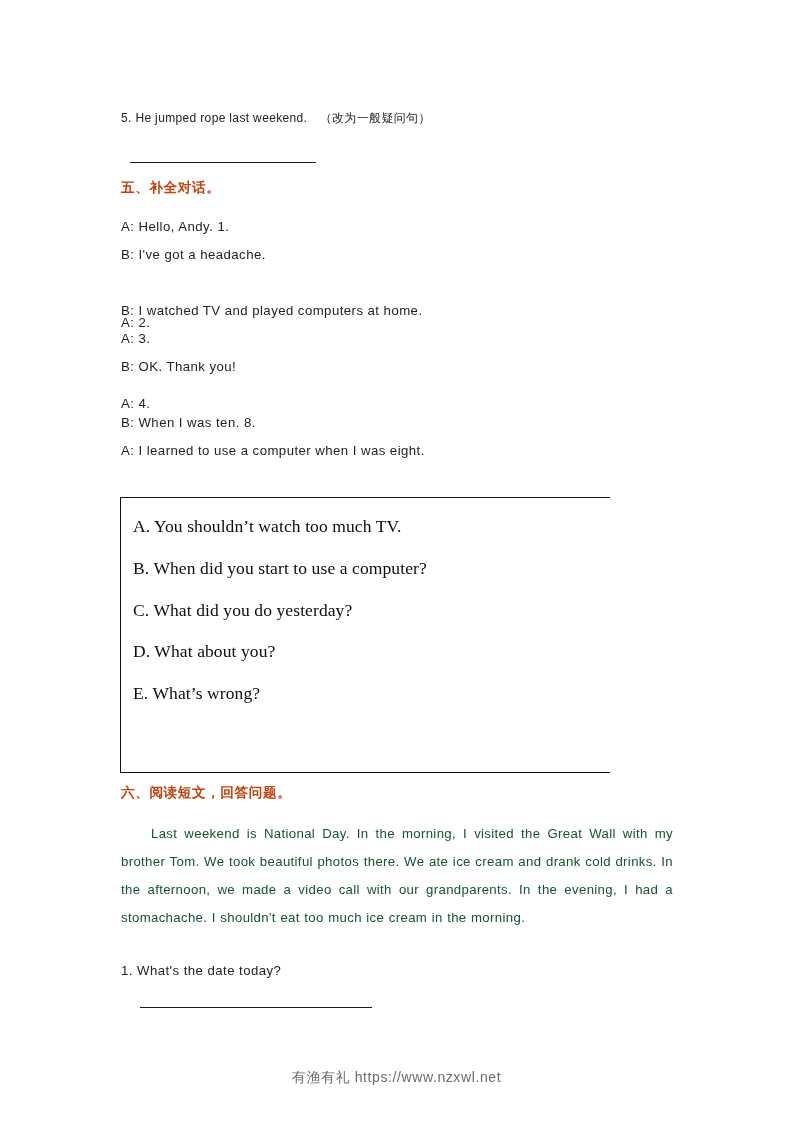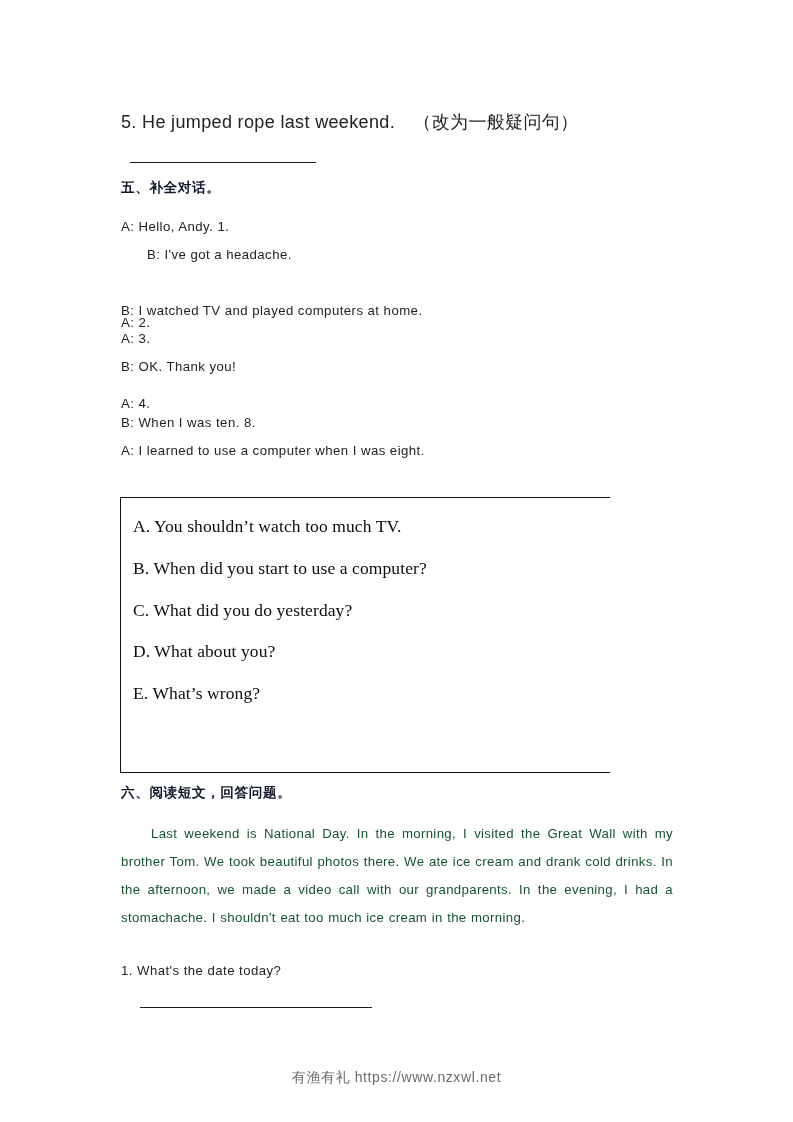--- a/index.html
+++ b/index.html
@@ -21,37 +21,37 @@
     top: 0;
     width: 793px;
     height: 1122px;
   }
 
   
   .abs { position: absolute; }
 
   .qline {
     left: 121px;
-    font-size: 18px;
+    font-size: 12px;
     letter-spacing: 0.35px;
     color: #222;
     white-space: pre;
   }
 
   .answer-rule {
     position: absolute;
     border-top: 1.3px solid #1c1c1c;
     height: 0;
   }
 
   .cn-heading {
     left: 121px;
     font-size: 13.6px;
     font-weight: bold;
-    color: #0f172a;
+    color: #c2410c;
     letter-spacing: 0.6px;
     white-space: pre;
   }
 
   .dlg {
     left: 121px;
     font-size: 13.2px;
     letter-spacing: 0.45px;
     color: #232323;
     white-space: pre;
@@ -122,21 +122,21 @@
 
 <div class="page">
 
   <div class="abs qline" style="top:110px;">5. He jumped rope last weekend.　（改为一般疑问句）</div>
 
   <div class="answer-rule" style="left:130px; top:162px; width:186px;"></div>
 
   <div class="abs cn-heading" style="top:179px;">五、补全对话。</div>
 
   <div class="abs dlg" style="top:219px;">A: Hello, Andy. 1.</div>
-  <div class="abs dlg" style="top:247px;margin-left:26px;">B: I've got a headache.</div>
+  <div class="abs dlg" style="top:247px;">B: I've got a headache.</div>
   <div class="abs dlg" style="top:275px;margin-top:40px;">A: 2.</div>
   <div class="abs dlg" style="top:303px;">B: I watched TV and played computers at home.</div>
   <div class="abs dlg" style="top:331px;">A: 3.</div>
   <div class="abs dlg" style="top:359px;">B: OK. Thank you!</div>
   <div class="abs dlg" style="top:387px;margin-top:9px;">A: 4.</div>
   <div class="abs dlg" style="top:415px;">B: When I was ten. 8.</div>
   <div class="abs dlg" style="top:443px;">A: I learned to use a computer when I was eight.</div>
 
   <div class="option-box">
     <div class="option-line" style="top:18px;">A. You shouldn’t watch too much TV.</div>

